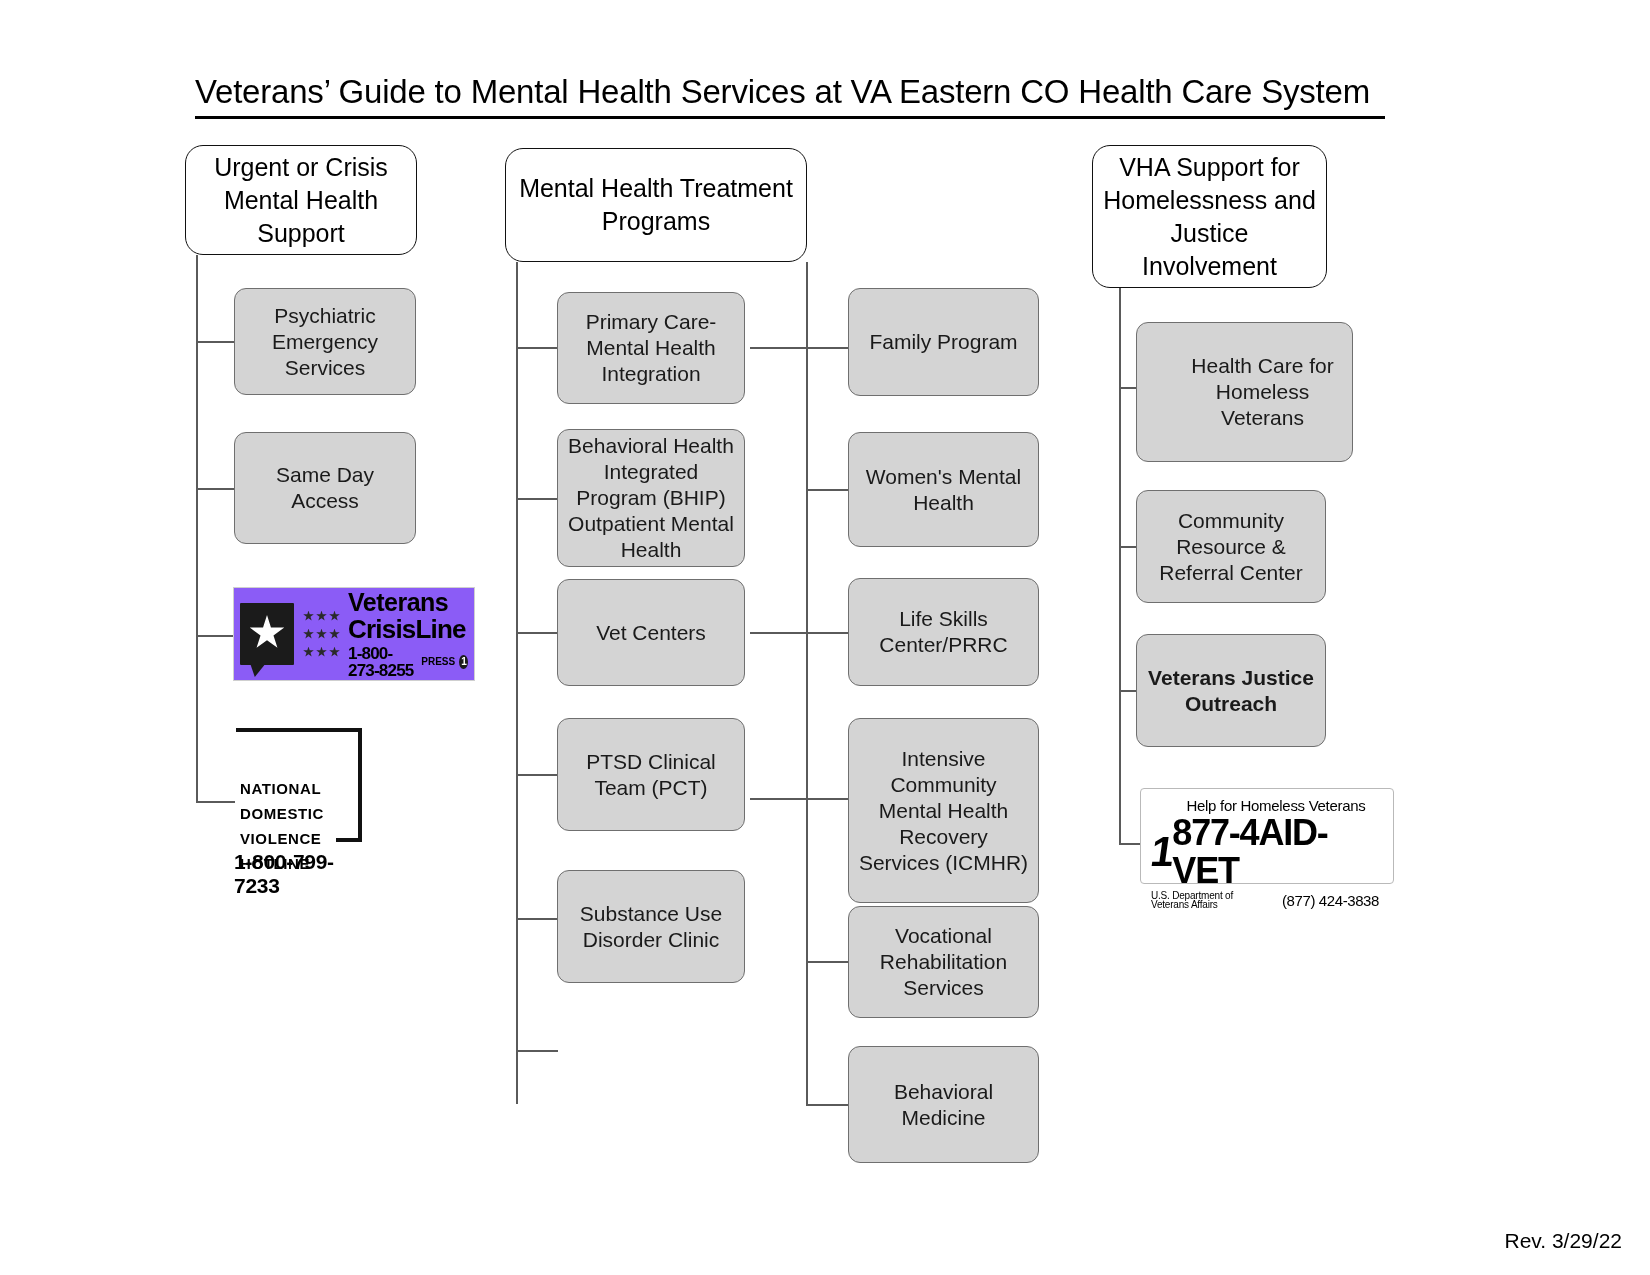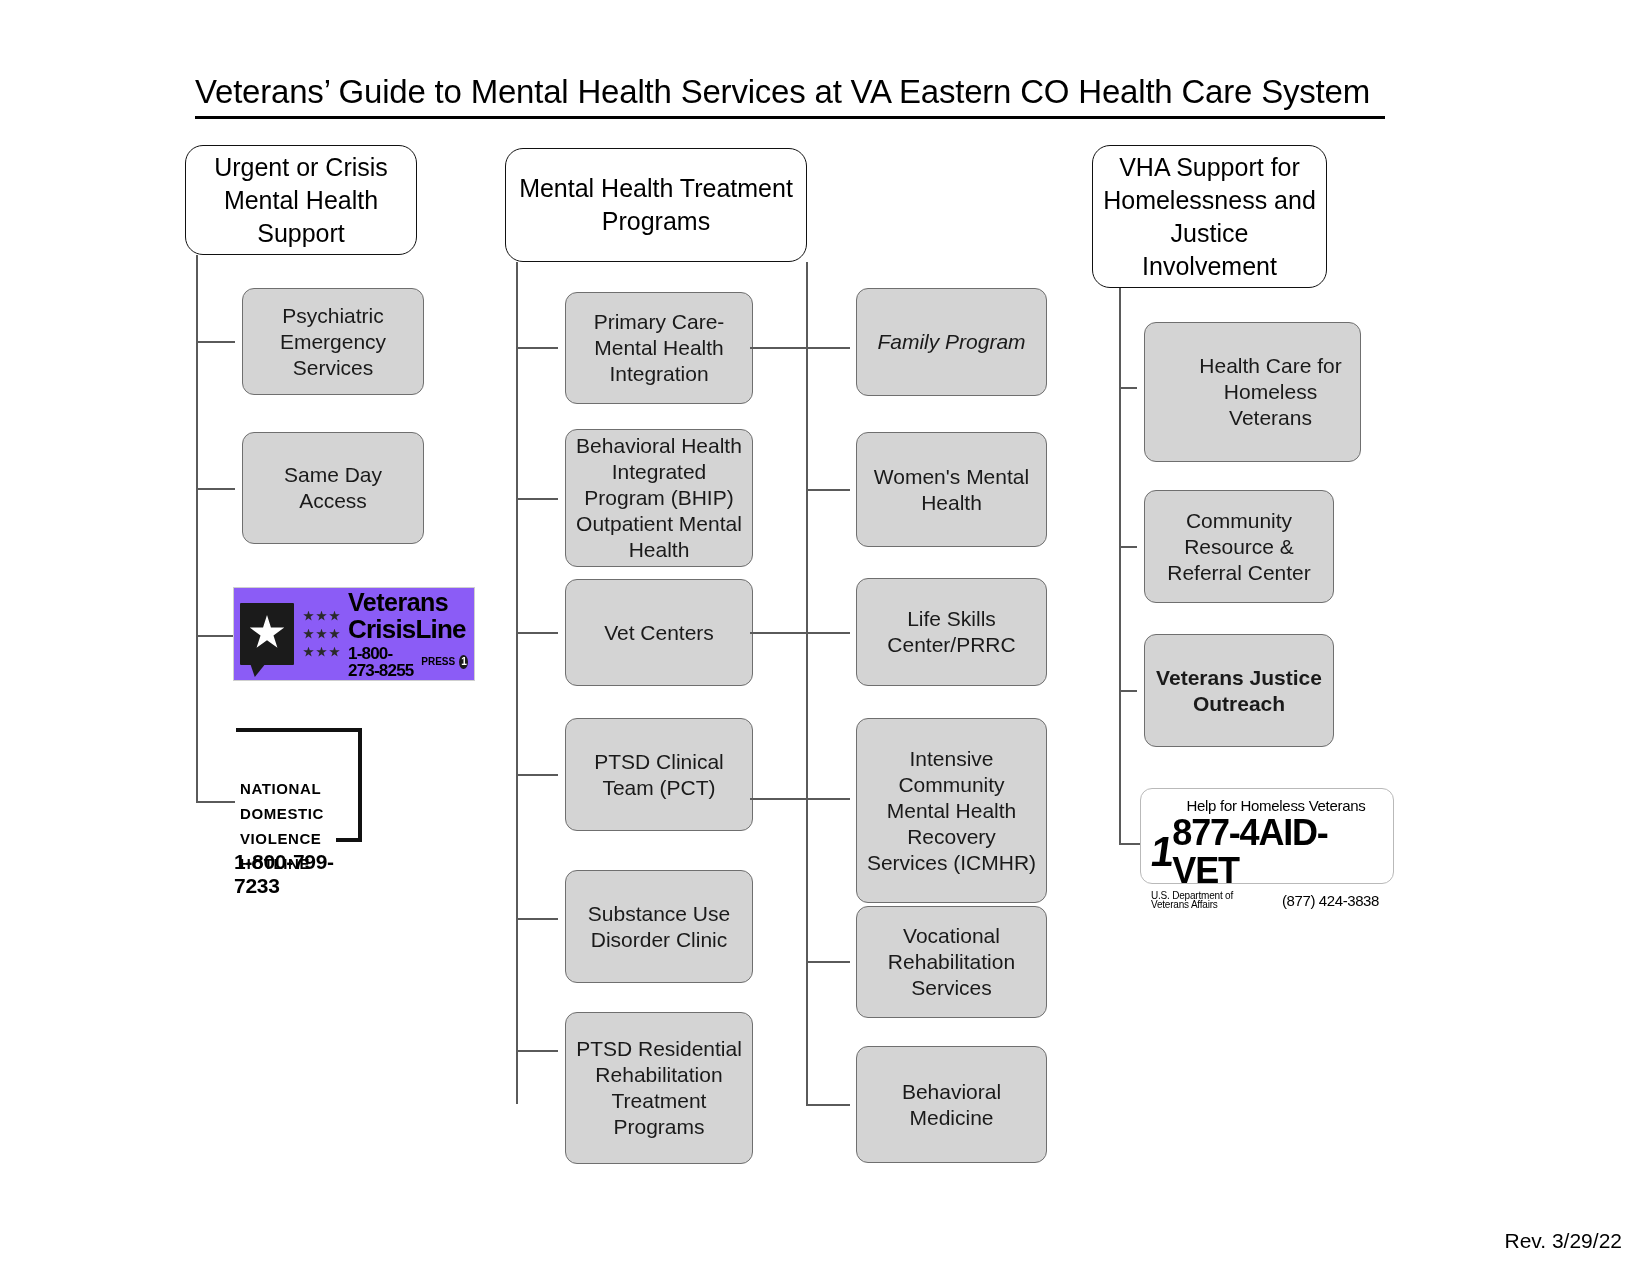--- a/index.html
+++ b/index.html
@@ -57,21 +57,20 @@
     font-size: 25px;
     line-height: 33px;
   }
   .node.child {
     background: #d4d4d4;
     border: 1px solid #6f6f6f;
     border-radius: 12px;
     font-size: 21px;
     line-height: 26px;
     color: #1a1a1a;
-    margin-left: 8px;
   }
   .node span { display: block; padding: 0 8px; white-space: pre-line; }
 
   
   .line {
     position: absolute;
     background: #5a5a5a;
   }
   .line.v { width: 2px; }
   .line.h { height: 2px; }
@@ -190,21 +189,21 @@
     font-weight: bold;
     letter-spacing: -0.3px;
   }
 
   
   .hhv {
     position: absolute;
     box-sizing: border-box;
     background: #ffffff;
     border: 1px solid #b9b9b9;
-    border-radius: 12px;
+    border-radius: 4px;
     padding: 8px 10px;
   }
   .hhv-top {
     font-size: 15px;
     letter-spacing: -0.3px;
     text-align: center;
     margin-left: 18px;
   }
   .hhv-main {
     display: flex;
@@ -337,28 +336,25 @@
   <div class="node child" style="left:557px; top:718px; width:188px; height:113px;">
     <span>PTSD Clinical Team (PCT)</span>
   </div>
 
   <div class="line h" style="left:516px; top:918px; width:42px;"></div>
   <div class="node child" style="left:557px; top:870px; width:188px; height:113px;">
     <span>Substance Use Disorder Clinic</span>
   </div>
 
   <div class="line h" style="left:516px; top:1050px; width:42px;"></div>
-  <div class="node child" style="left:557px; top:1012px; width:188px; height:152px;">
-    <span>PTSD Residential Rehabilitation Treatment Programs</span>
-  </div>
 
   <div class="line v" style="left:806px; top:262px; height:844px;"></div>
 
   <div class="line h" style="left:750px; top:347px; width:100px;"></div>
-  <div class="node child" style="left:848px; top:288px; width:191px; height:108px;font-style:italic;">
+  <div class="node child" style="left:848px; top:288px; width:191px; height:108px;">
     <span>Family Program</span>
   </div>
 
   <div class="line h" style="left:806px; top:489px; width:44px;"></div>
   <div class="node child" style="left:848px; top:432px; width:191px; height:115px;">
     <span>Women's Mental Health</span>
   </div>
 
   <div class="line h" style="left:750px; top:632px; width:100px;"></div>
   <div class="node child" style="left:848px; top:578px; width:191px; height:108px;">

